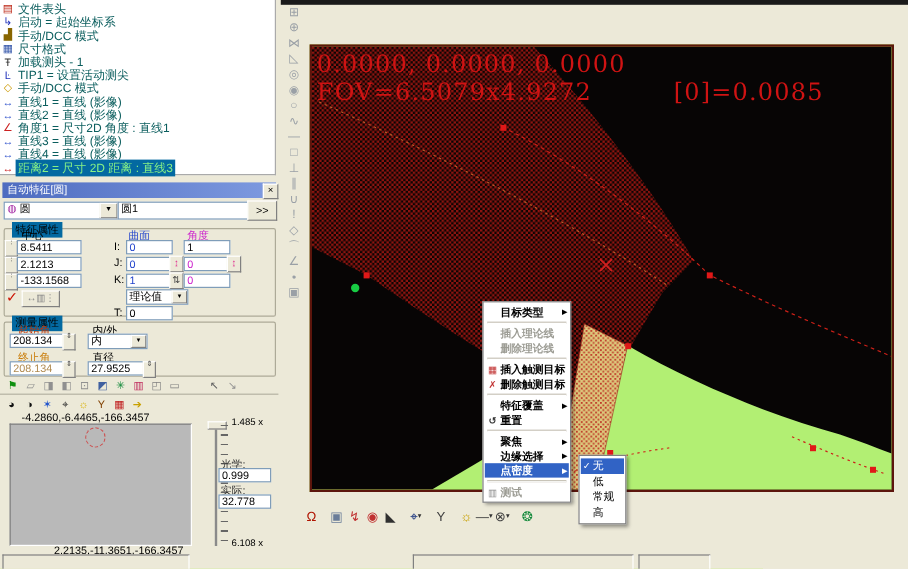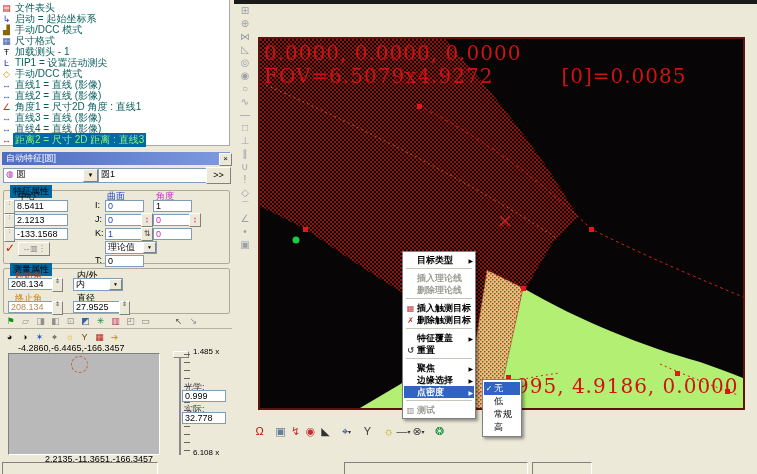--- a/index.html
+++ b/index.html
@@ -255,21 +255,20 @@
       <rect x="415" y="332" width="5" height="5"></rect>
       <rect x="465" y="350" width="5" height="5"></rect>
     </g>
     <circle cx="36" cy="201" r="3.5" fill="#18cc44"></circle>
     <path d="M240,177 L250,187 M250,177 L240,187" stroke="#d02020" stroke-width="1.5"></path>
   </svg>
   <div class="vtext" style="left:4px;top:2px;">0.0000, 0.0000, 0.0000</div>
   <div class="vtext" style="left:4px;top:25px;">
     <span>FOV=6.5079x4.9272</span><span style="margin-left:68px;">[0]=0.0085</span>
   </div>
-  <div class="vtext" style="left:256px;top:335px;">995, 4.9186, 0.0000</div>
 </div>
 
 <div id="bottomBar" class="abs" style="left:252px;top:424px;width:260px;height:16px;"><span class="bt-cell" style="color: rgb(176, 20, 0);">Ω</span><span class="bt-sep"></span><span class="bt-cell" style="color: rgb(106, 125, 153);">▣</span><span class="bt-cell" style="color: rgb(192, 48, 48);">↯</span><span class="bt-cell" style="color: rgb(192, 48, 48);">◉</span><span class="bt-cell" style="color: rgb(48, 48, 48);">◣</span><span class="bt-sep"></span><span class="bt-cell" style="color: rgb(32, 58, 128);">⌖<span class="bt-dd">▾</span></span><span class="bt-sep"></span><span class="bt-cell" style="color: rgb(64, 64, 64);">Y</span><span class="bt-sep"></span><span class="bt-cell" style="color: rgb(200, 160, 0);">☼</span><span class="bt-cell" style="color: rgb(64, 64, 64);">—<span class="bt-dd">▾</span></span><span class="bt-cell" style="color: rgb(64, 64, 64);">⊗<span class="bt-dd">▾</span></span><span class="bt-sep"></span><span class="bt-cell" style="color: rgb(16, 136, 56);">❂</span></div>
 
 <div class="statbox" style="left:2px;width:154px;"></div>
 <div class="statbox" style="left:344px;width:182px;"></div>
 <div class="statbox" style="left:532px;width:58px;"></div>
 
 <div id="ctxMenu" class="abs menu" style="left:402px;top:251px;width:70px;font-weight:bold;">
     <div class="mitem">

